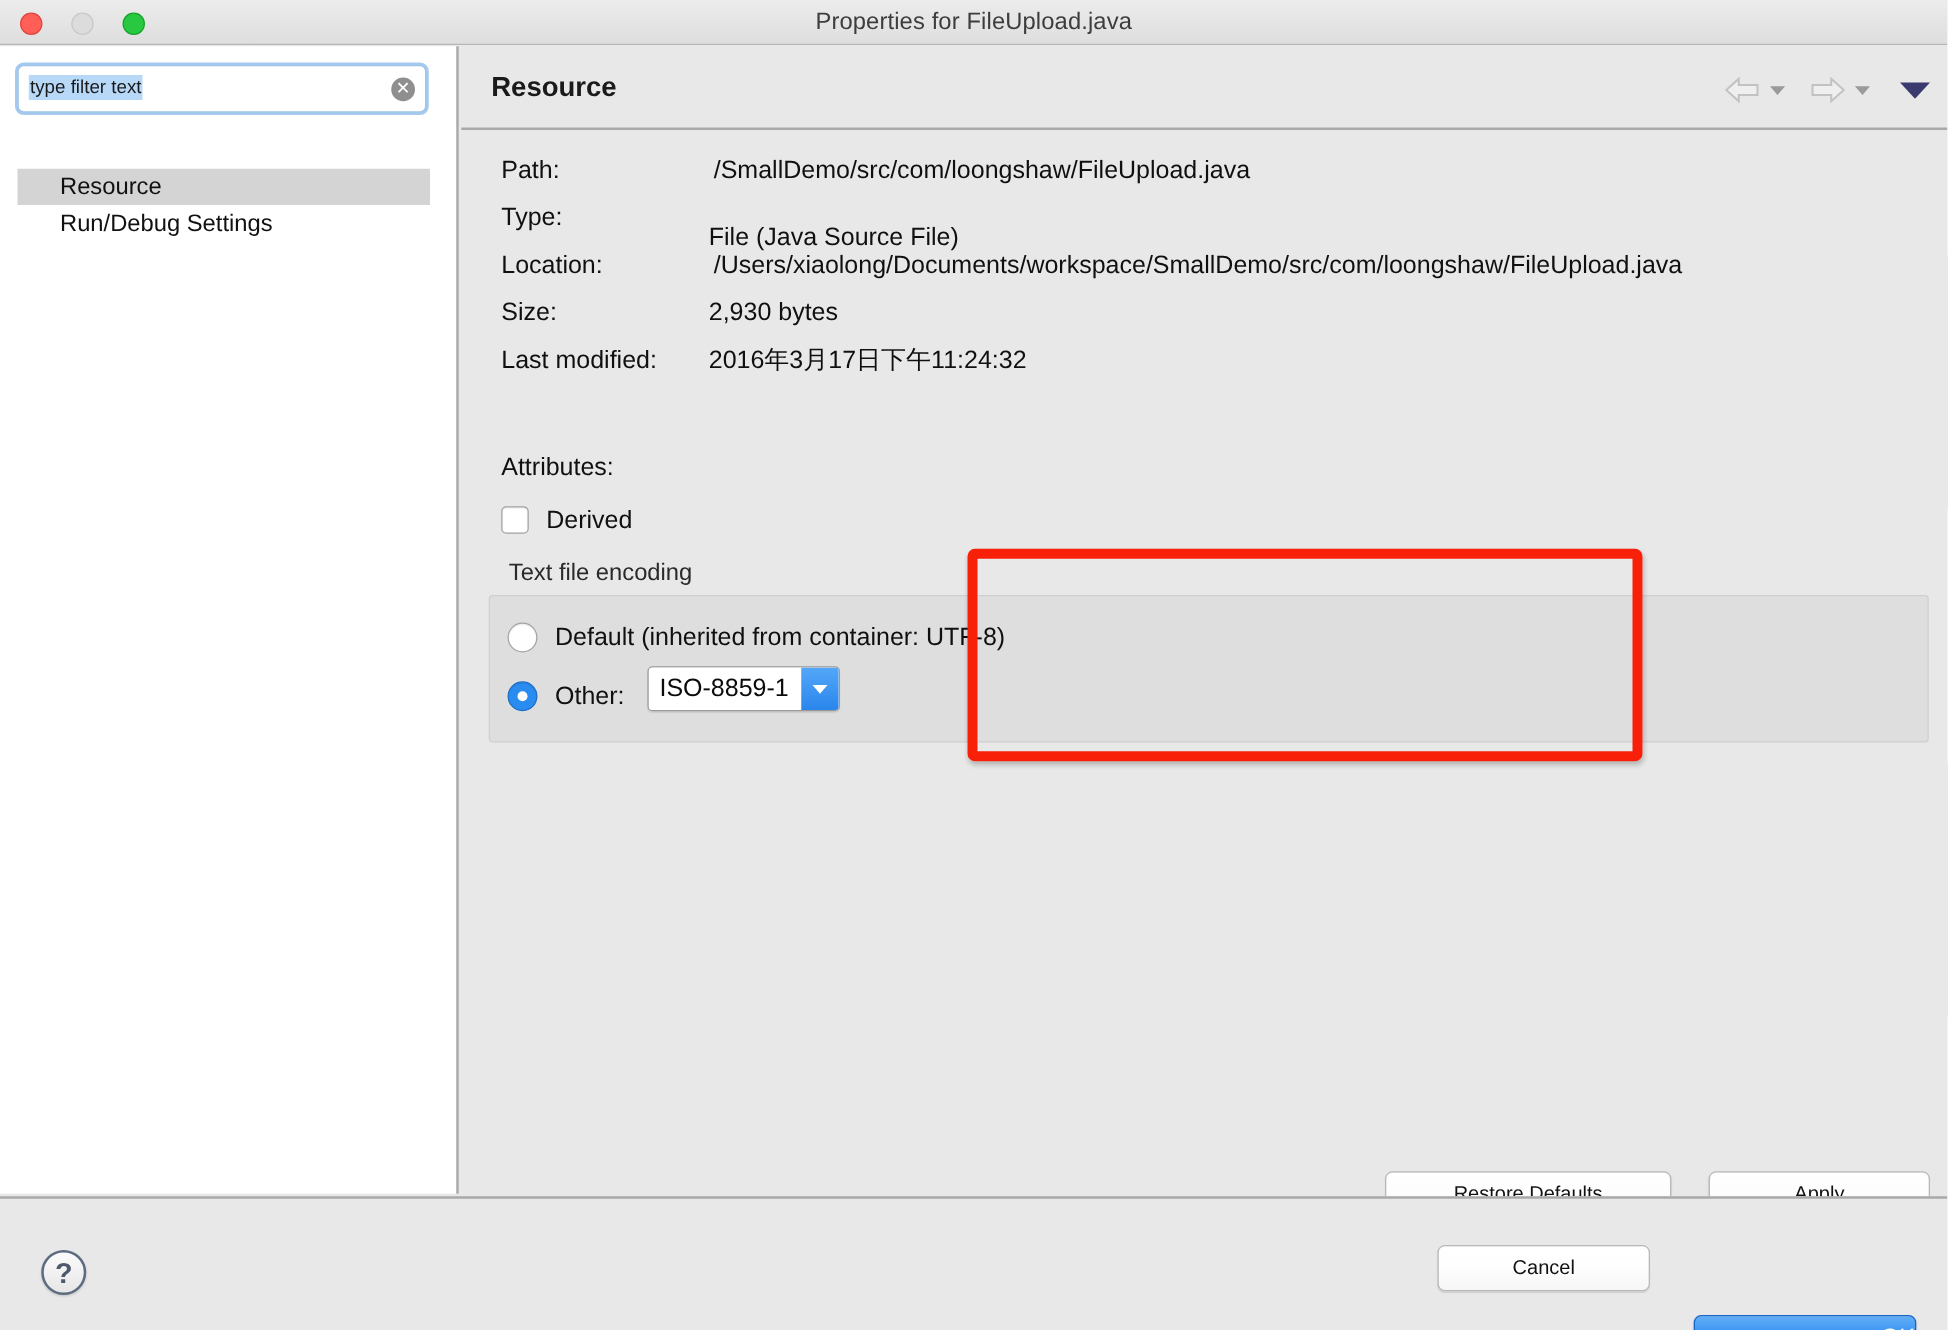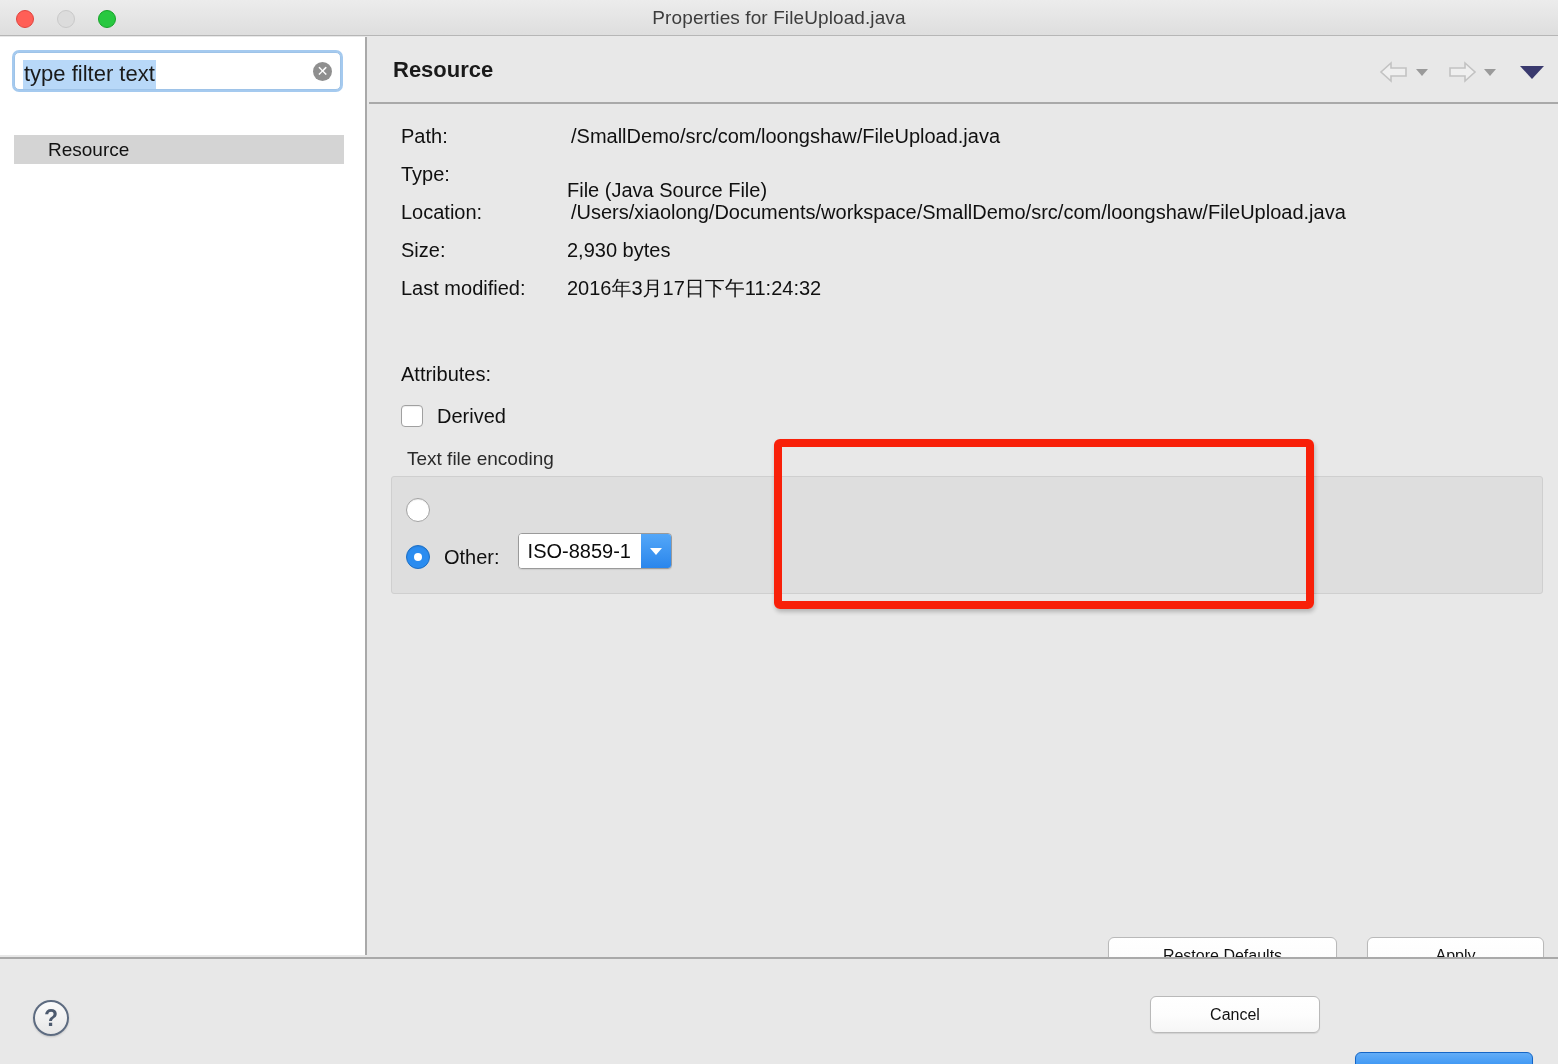--- a/index.html
+++ b/index.html
@@ -68,21 +68,21 @@
     width: 327px; height: 38px;
     box-sizing: border-box;
     background: #ffffff;
     border: 1px solid #9ec3e8;
     border-radius: 5px;
     box-shadow: 0 0 0 2px rgba(116,174,231,0.65);
   }
   #filter-text {
     position: absolute;
     left: 9px; top: 8px;
-    font-size: 22px;
+    font-size: 15px;
     color: #1a1a1a;
     background: #b8d8f8;
     padding: 1px 1px 2px 1px;
     white-space: nowrap;
   }
   #filter-clear {
     position: absolute;
     right: 9px; top: 10px;
     width: 19px; height: 19px;
     border-radius: 50%;
@@ -382,20 +382,21 @@
     <div id="window-title">Properties for FileUpload.java</div>
   </div>
 
   <div id="sidebar">
     <div id="filter-wrap">
       <div id="filter-field"></div>
       <div id="filter-text">type filter text</div>
       <div id="filter-clear">✕</div>
     </div>
     <div class="tree-item selected" style="top:98px;">Resource</div>
+    <div class="tree-item" style="top:128px;">Run/Debug Settings</div>
   </div>
 
   <div id="content">
 
     <div id="content-header">
       <div id="page-title">Resource</div>
       <div id="nav-icons">
         <span class="nav-arrow">
           <svg width="32" height="26" viewBox="0 0 32 26">
             <path d="M13 4 L3 13 L13 22 L13 17 L28 17 L28 9 L13 9 Z" fill="#efefef" stroke="#c2c2c2" stroke-width="1.6"></path>
@@ -437,20 +438,21 @@
     <div id="derived-row">
       <span class="checkbox"></span>
       <span id="derived-label">Derived</span>
     </div>
 
     <div id="encoding-group">
       <div id="group-label">Text file encoding</div>
       <div id="group-body">
         <div class="radio-row" style="top:18px;">
           <span class="radio"></span>
+          <span class="radio-label">Default (inherited from container: UTF-8)</span>
         </div>
         <div class="radio-row" style="top:62px;align-items:flex-end;">
           <span class="radio checked"></span>
           <span class="radio-label">Other:</span>
           <span id="combo">
             <span id="combo-value">ISO-8859-1</span>
             <span id="combo-arrow">
                 <span class="chev"></span>
               </span>
           </span>

